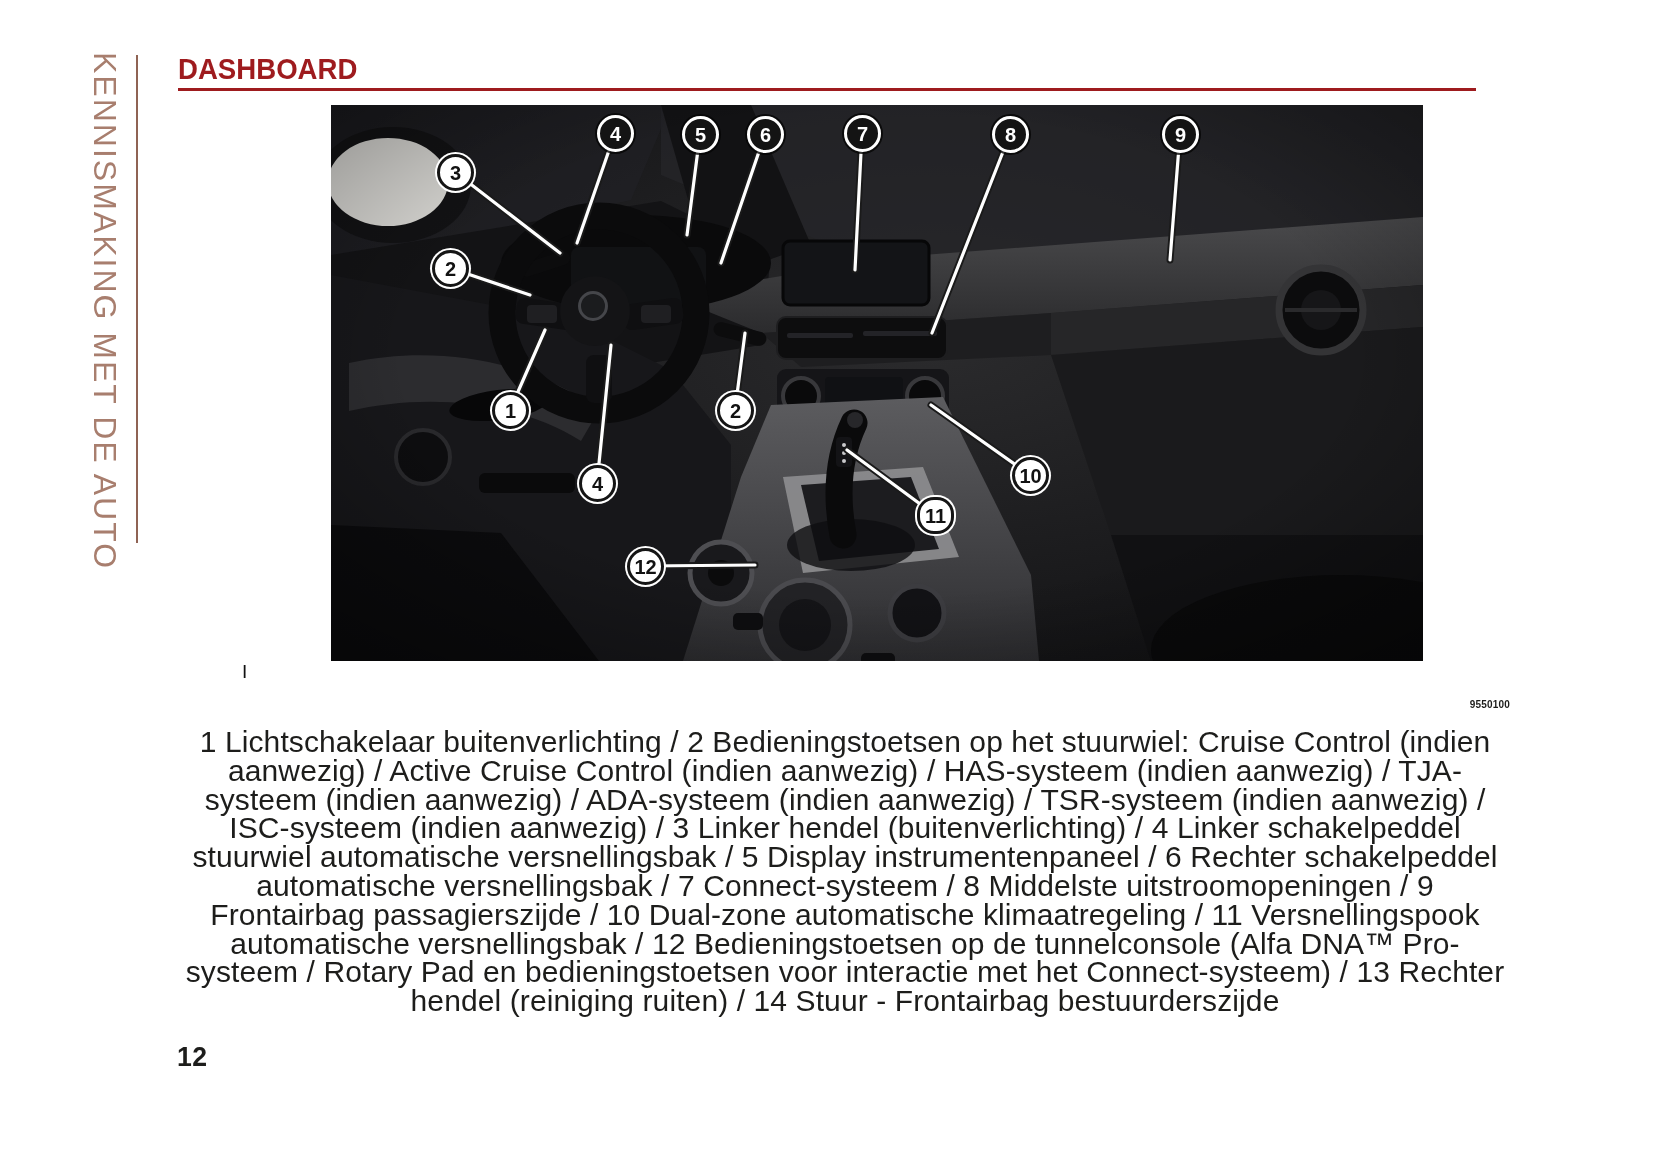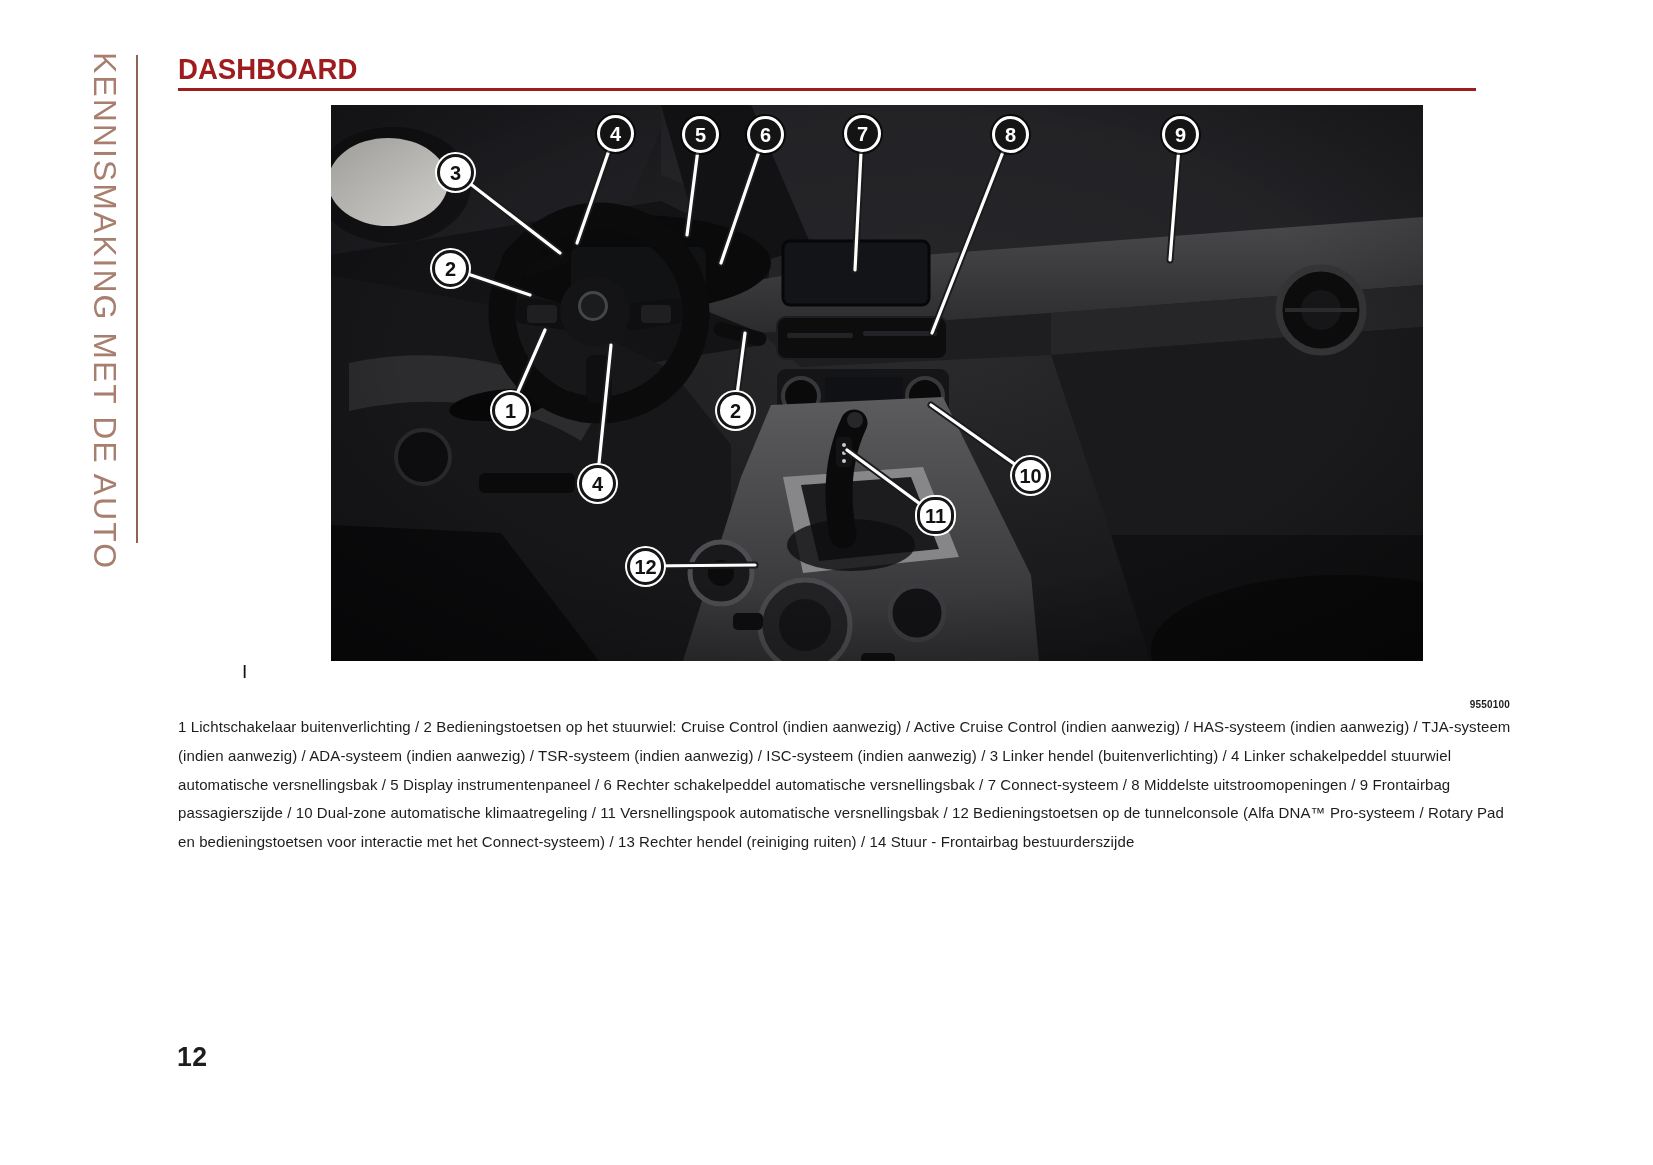--- a/index.html
+++ b/index.html
@@ -28,21 +28,21 @@
     box-shadow:0 0 0 2px #ffffff;}
   .callout.dark{background:#141414;color:#ffffff;border:3px solid #ffffff;
     box-shadow:0 0 0 2px rgba(5,5,5,.8);}
 
   .figure-label{position:absolute;left:242px;top:661px;font-size:19px;color:#111111;}
   .image-code{position:absolute;left:1400px;top:663px;width:110px;text-align:right;
     font-size:10px;font-weight:bold;color:#1d1d1b;letter-spacing:.2px;margin-top:36px;}
 
   
   .caption{position:absolute;left:178px;top:698px;width:1334px;
-    font-size:15px;line-height:28.8px;color:#1d1d1b;letter-spacing:.1px;text-align:left;}
+    font-size:30px;line-height:28.8px;color:#1d1d1b;letter-spacing:.1px;text-align:center;}
 
   
   .page-number{position:absolute;left:177px;top:1041px;font-size:28px;font-weight:800;
     color:#1d1d1b;letter-spacing:.5px;transform:scaleX(.95);transform-origin:left top;}
 </style>
 </head>
 <body>
 
 <div class="page">
 

